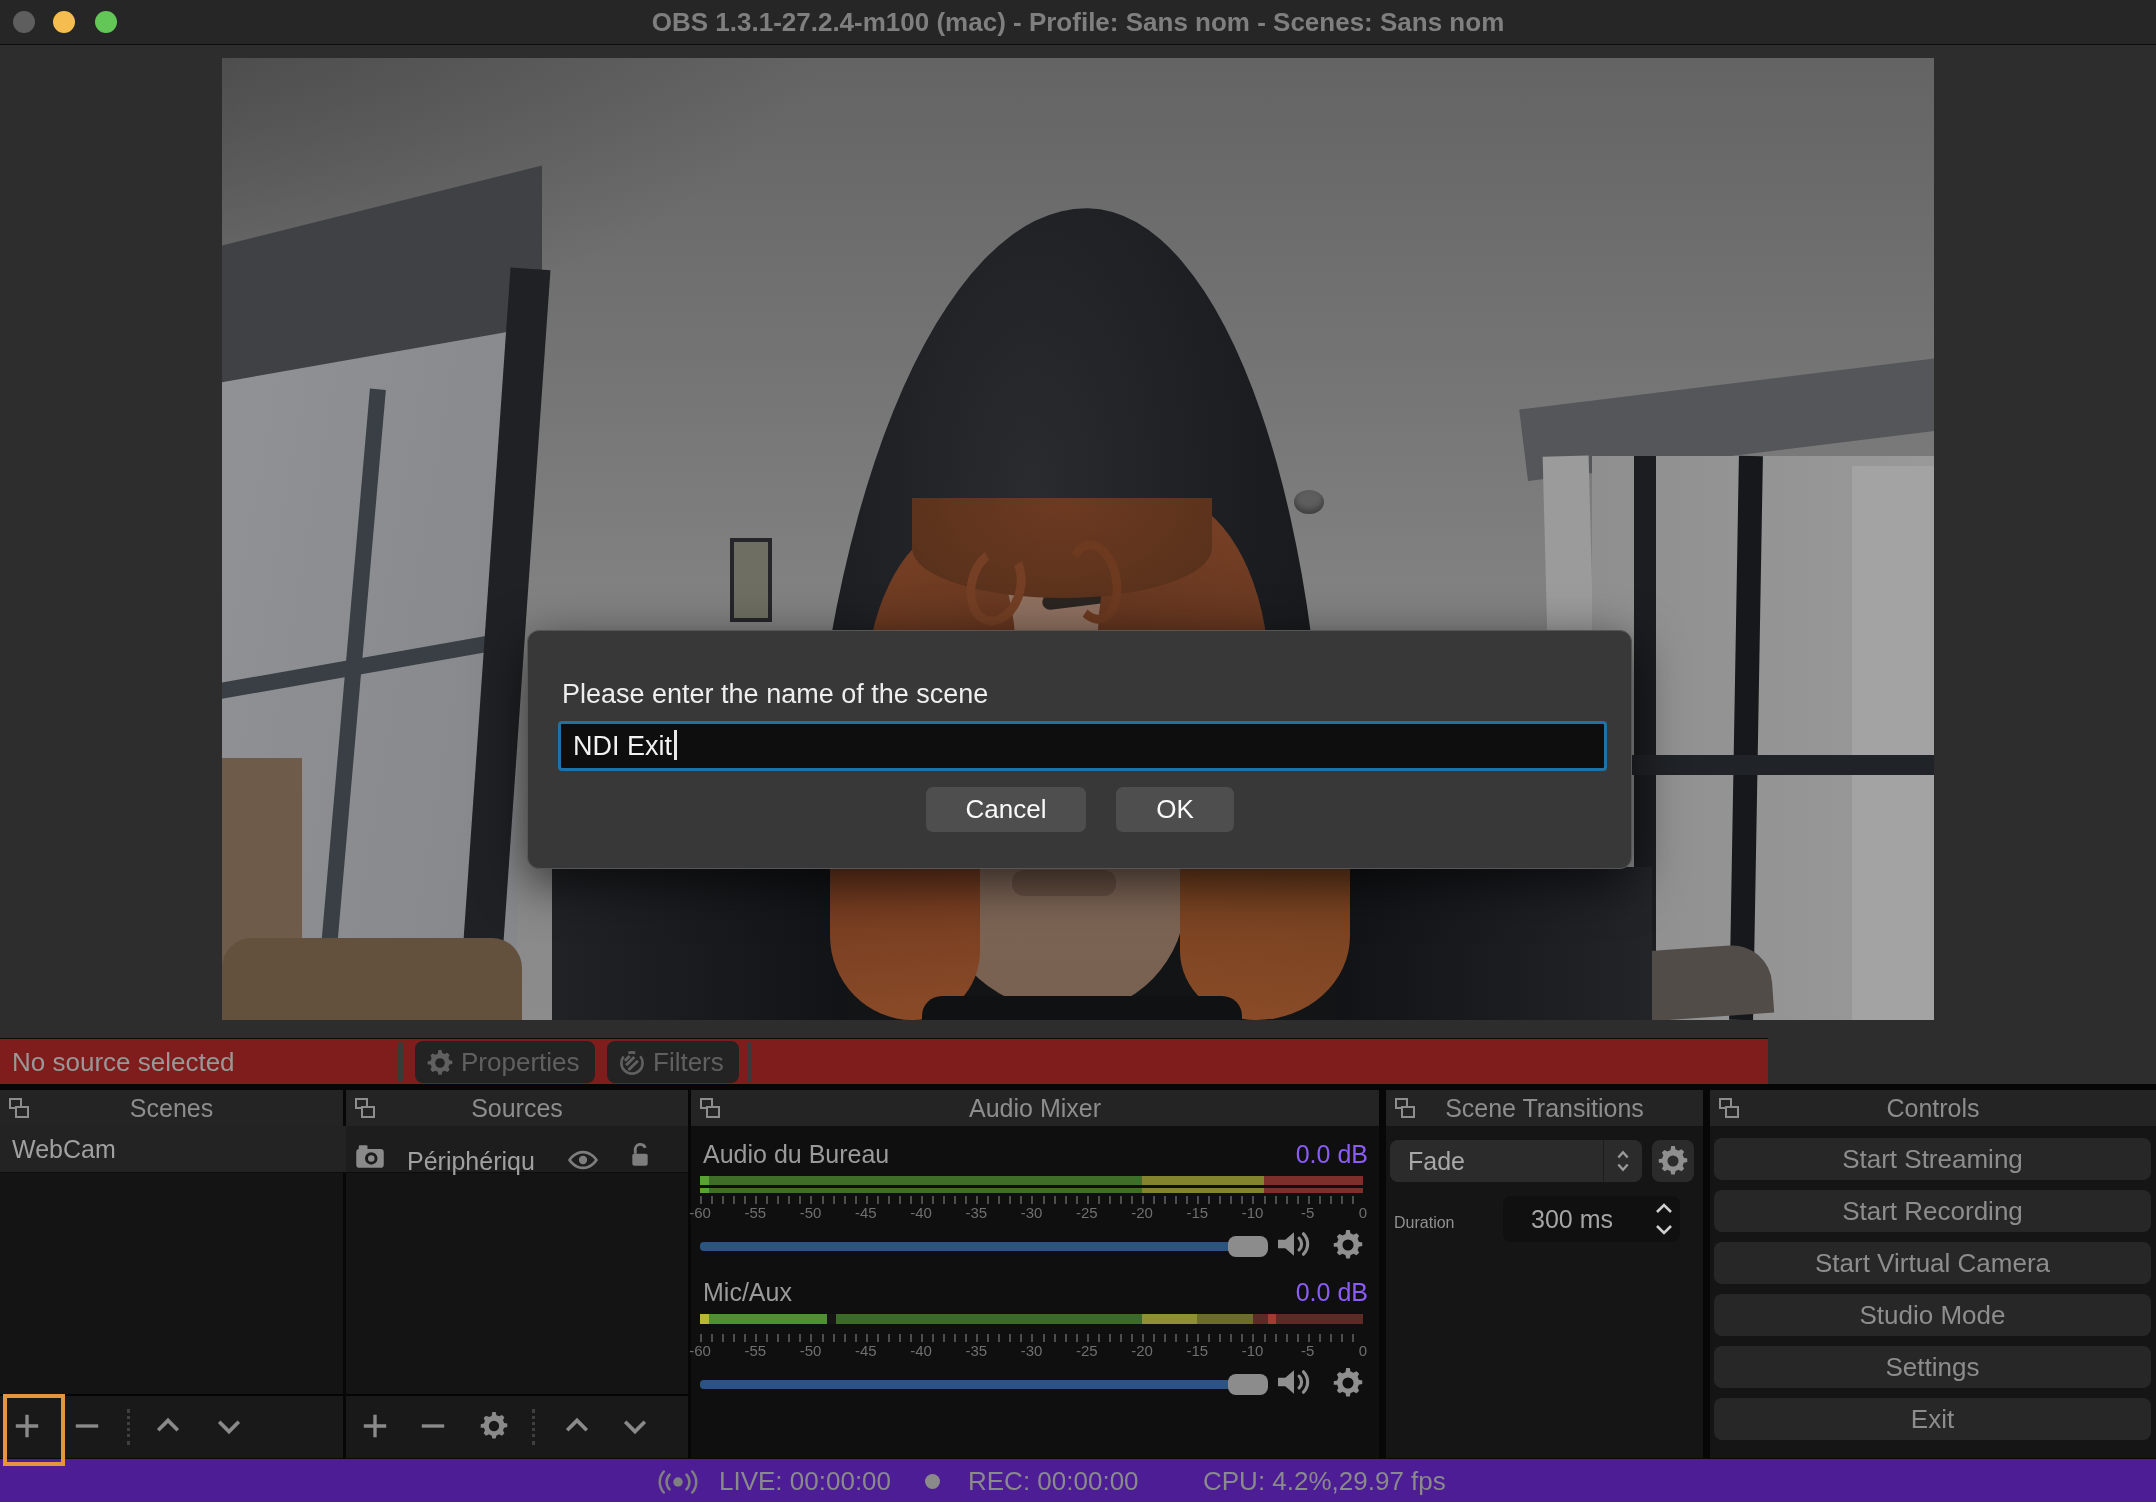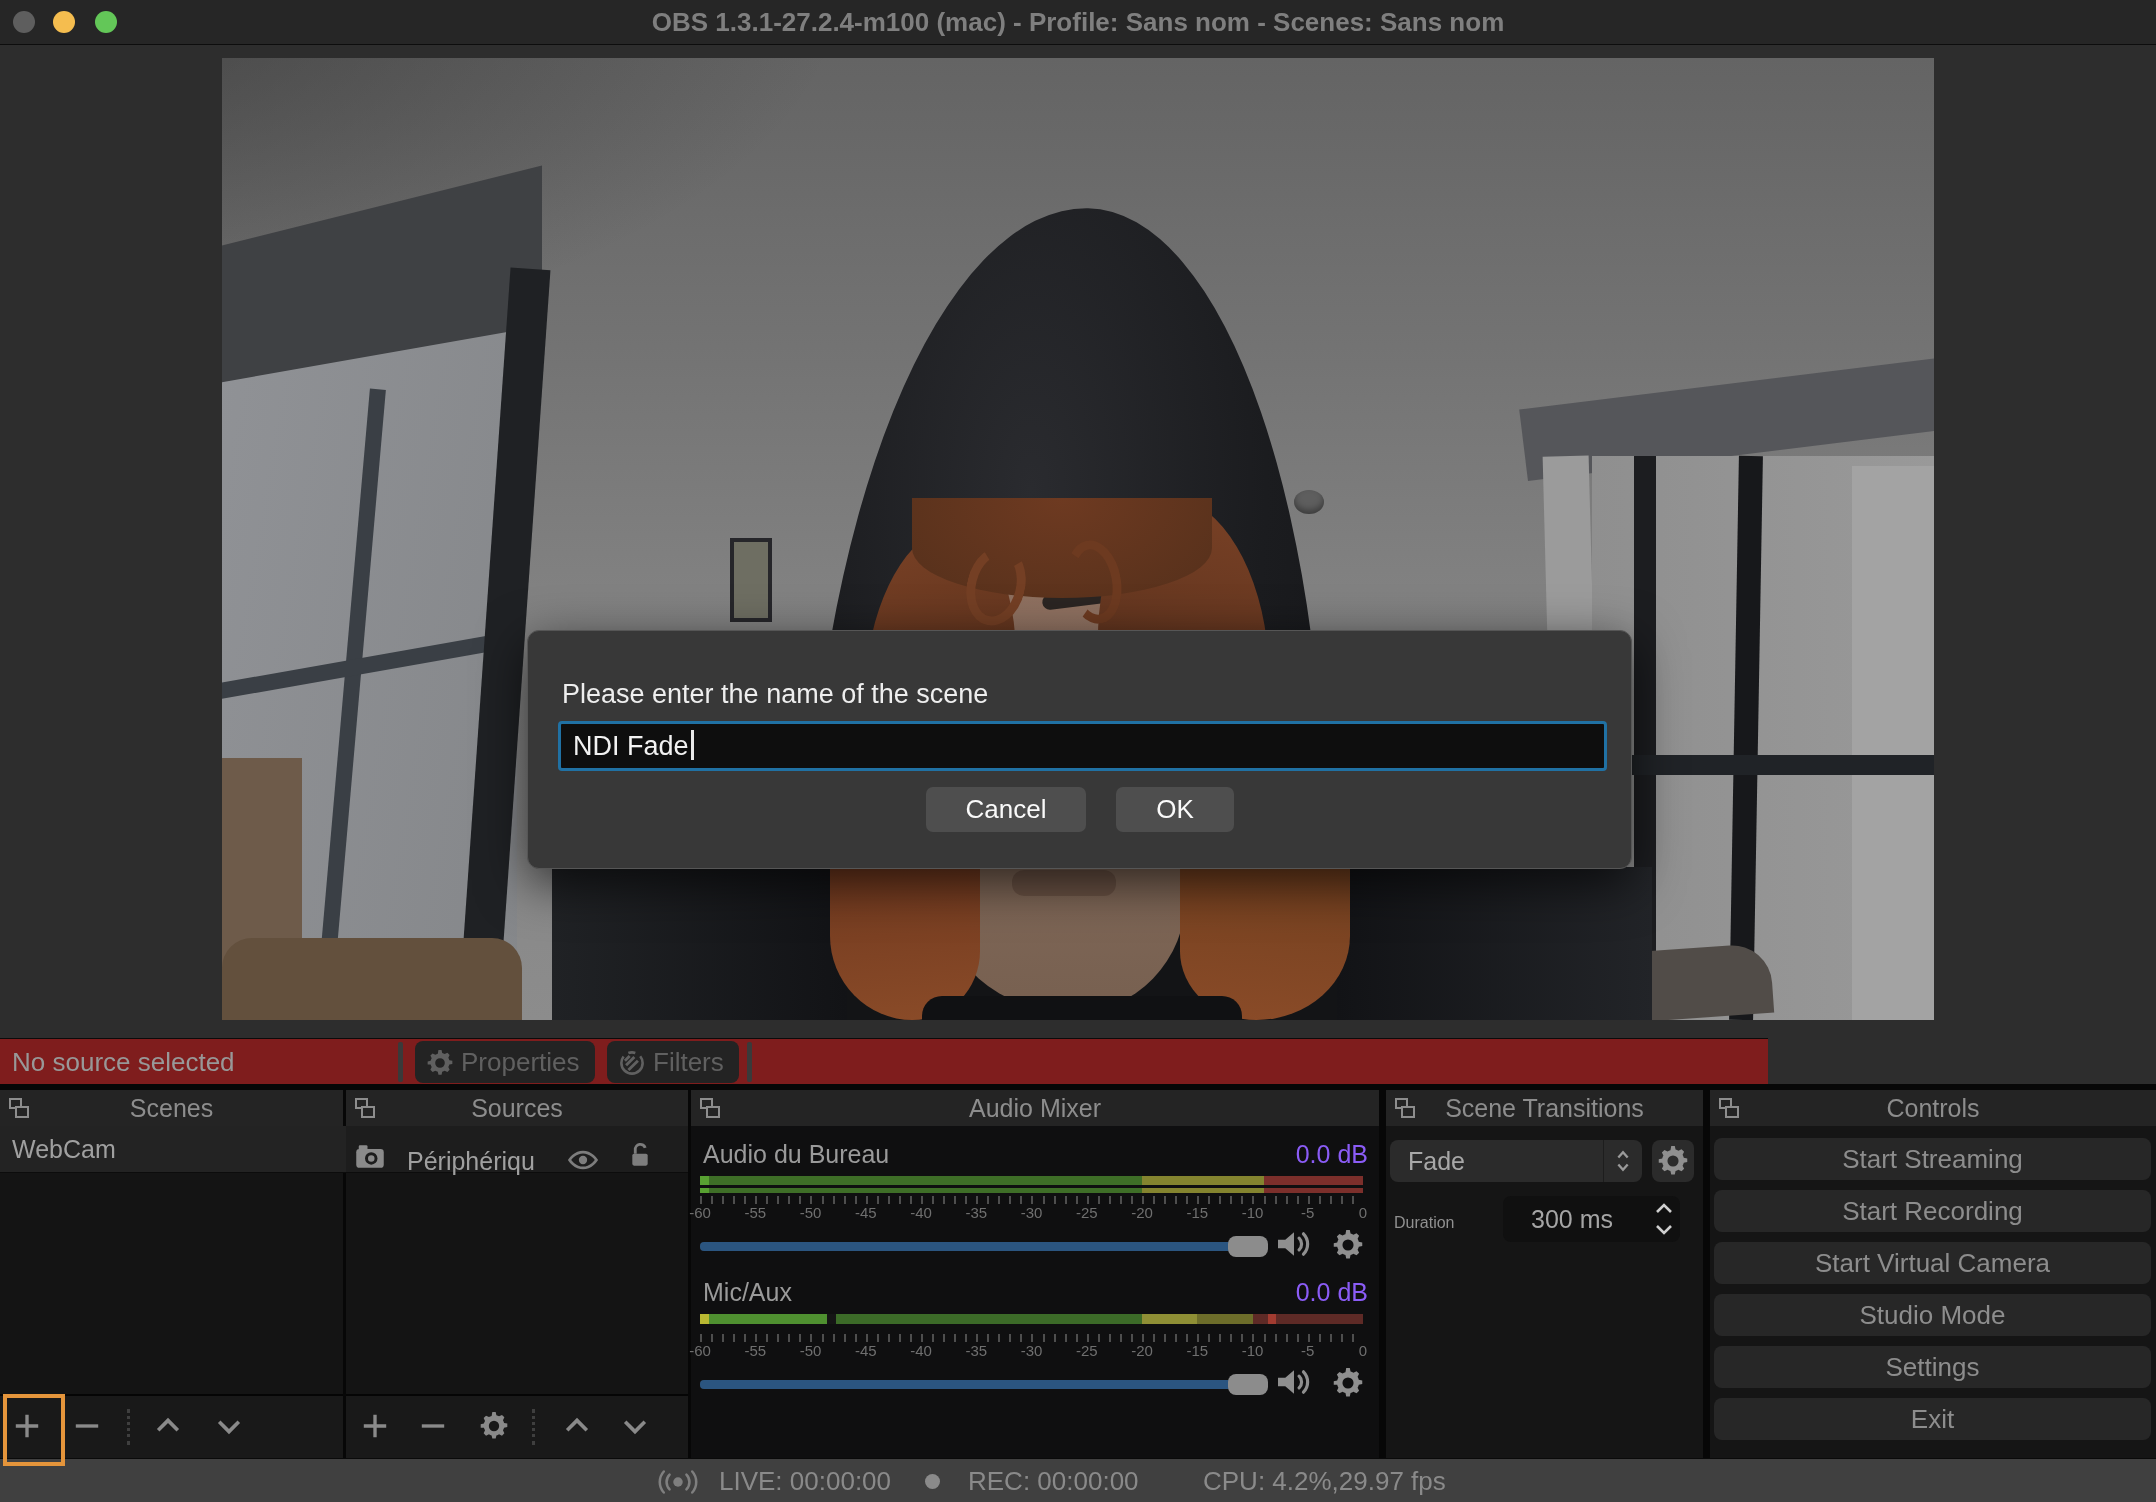--- a/index.html
+++ b/index.html
@@ -69,21 +69,21 @@
   .durlabel{position:absolute;left:8px;top:74px;font-size:16px;color:#909090;line-height:46px;}
   .durbox{position:absolute;left:117px;top:70px;width:145px;height:46px;background:#101010;border-radius:8px 0 0 8px;
           font-size:25px;color:#a5a5a5;line-height:46px;}
   .durbox .val{padding-left:28px;}
   .spincol{position:absolute;left:262px;top:70px;width:32px;height:46px;background:#101010;border-radius:0 8px 8px 0;color:#cfcfcf;}
   .spincol div{height:23px;text-align:center;}
   
   .ctlbtn{position:absolute;left:4px;width:437px;height:42px;background:#272727;border-radius:8px;
           font-size:26px;color:#8d8d8d;text-align:center;line-height:42px;}
   
-  .statusbar{position:absolute;left:0;top:1458px;width:2156px;height:44px;background:#404040;border-top:1px solid #0a0a0a;}
+  .statusbar{position:absolute;left:0;top:1458px;width:2156px;height:44px;background:#4c1d95;border-top:1px solid #0a0a0a;}
   .statusbar .st{position:absolute;top:0;height:44px;line-height:44px;font-size:26px;color:#8a8a8a;}
   .recdot{position:absolute;top:15px;width:15px;height:15px;border-radius:50%;background:#8a8a8a;}
   svg{display:inline-block;}
 </style>
 </head>
 <body>
 
 <svg width="0" height="0" style="position:absolute">
   <defs>
     <symbol id="i-gear" viewBox="0 0 20 20">
@@ -187,21 +187,21 @@
       <div style="left:718px;top:809px;width:246px;height:146px;background:linear-gradient(180deg,#7f6757,#776050);border-radius:0 0 46% 54%/0 0 80% 80%"></div>
       <div style="left:790px;top:812px;width:104px;height:26px;background:#6b5345;border-radius:12px"></div>
       <div style="left:608px;top:809px;width:150px;height:153px;background:linear-gradient(175deg,#71391f,#8a4b28);border-radius:0 0 45% 55%"></div>
       <div style="left:958px;top:809px;width:170px;height:153px;background:linear-gradient(185deg,#73401f,#8a4b28);border-radius:0 0 55% 45%"></div>
       <div style="left:700px;top:938px;width:320px;height:24px;background:#101113;border-radius:20px 20px 0 0"></div>
     </div>
   </div>
 
   <div class="dialog">
     <div class="dlg-label">Please enter the name of the scene</div>
-    <div class="dlg-input"><span>NDI Fade</span><span class="caret"></span></div>
+    <div class="dlg-input"><span>NDI Exit</span><span class="caret"></span></div>
     <div class="dlg-btn" style="left:398px;width:160px">Cancel</div>
     <div class="dlg-btn" style="left:588px;width:118px">OK</div>
   </div>
 
   <div class="srcrow">
     <div class="nosel">No source selected</div>
     <div class="vsep" style="left:398px"></div>
     <div class="srcbtn" style="left:415px;width:180px">
       <span class="ic"><svg width="26" height="26">
             <use href="#i-gear"></use>

